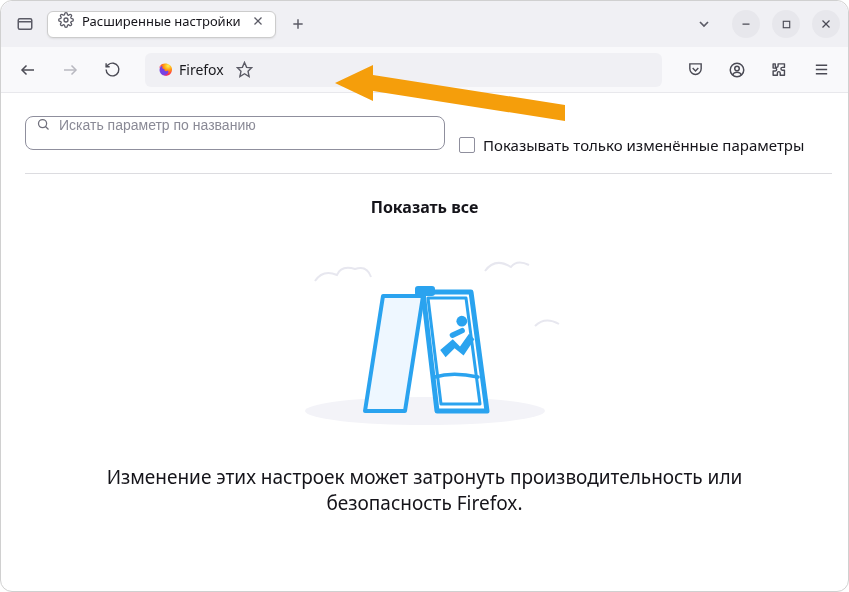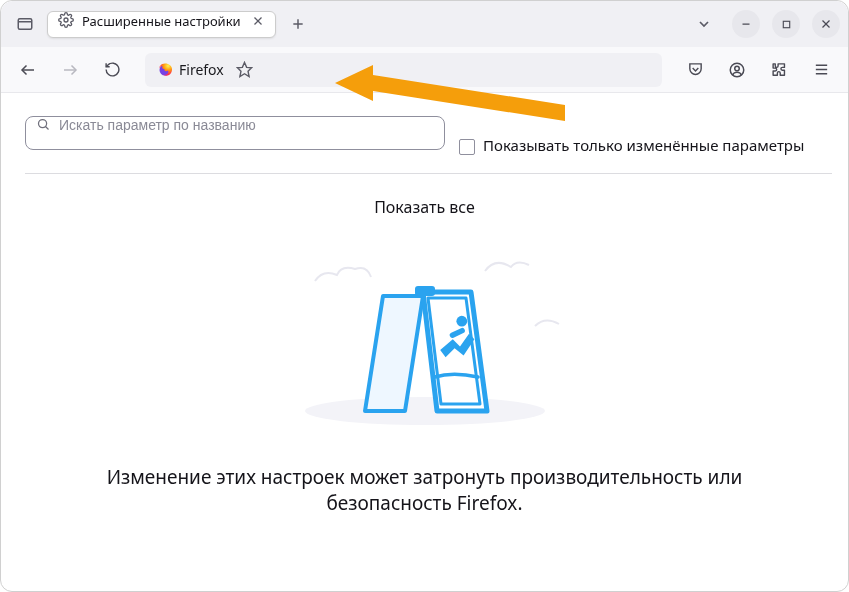--- a/index.html
+++ b/index.html
@@ -28,26 +28,26 @@
   .identity-label { font-size: 14px; color:#1a1a1f; }
   .url-text { font-size: 14px; color:#5b5b66; flex:1; }
   .star { color:#5b5b66; }
 
   
   .content { padding: 18px 24px 0 24px; }
   .search-row { display:flex; align-items:center; gap: 14px; }
   .search-box { flex: 0 0 420px; display:flex; align-items:flex-start; border:1px solid #8f8f9d; border-radius:8px; height:34px; padding: 0 10px; gap:8px; color:#6f6f7b; }
   .search-box input { border:none; outline:none; flex:1; font-size:14px; background:transparent; color:#15141a; }
   .search-box input::placeholder { color:#8a8a96; }
-  .checkbox-wrap { display:flex; align-items:flex-end; gap:8px;margin-top:24px; }
+  .checkbox-wrap { display:flex; align-items:center; gap:8px;margin-top:24px; }
   .chk { width:16px; height:16px; border:1px solid #8f8f9d; border-radius:2px; background:#fff; }
   .chk-label { font-size:15px; color:#15141a; white-space:nowrap; }
   .divider { height:1px; background:#dcdce0; margin-top:18px; width: calc(100% + 8px); }
 
-  .showall { text-align:center; font-size:16px; font-weight:400; color:#15141a; margin-top:22px; }
+  .showall { text-align:center; font-size:16px; font-weight:700; color:#15141a; margin-top:22px; }
 
   .illus-wrap { display:flex; justify-content:center; margin-top:18px; }
 
   .warn-text { text-align:center; font-size:19px; color:#15141a; margin-top:28px; padding: 0 40px; }
 
   
   .arrow-overlay { position:absolute; left: 334px; top: 62px; pointer-events:none; }
 
   svg { display:block; }
 </style>

